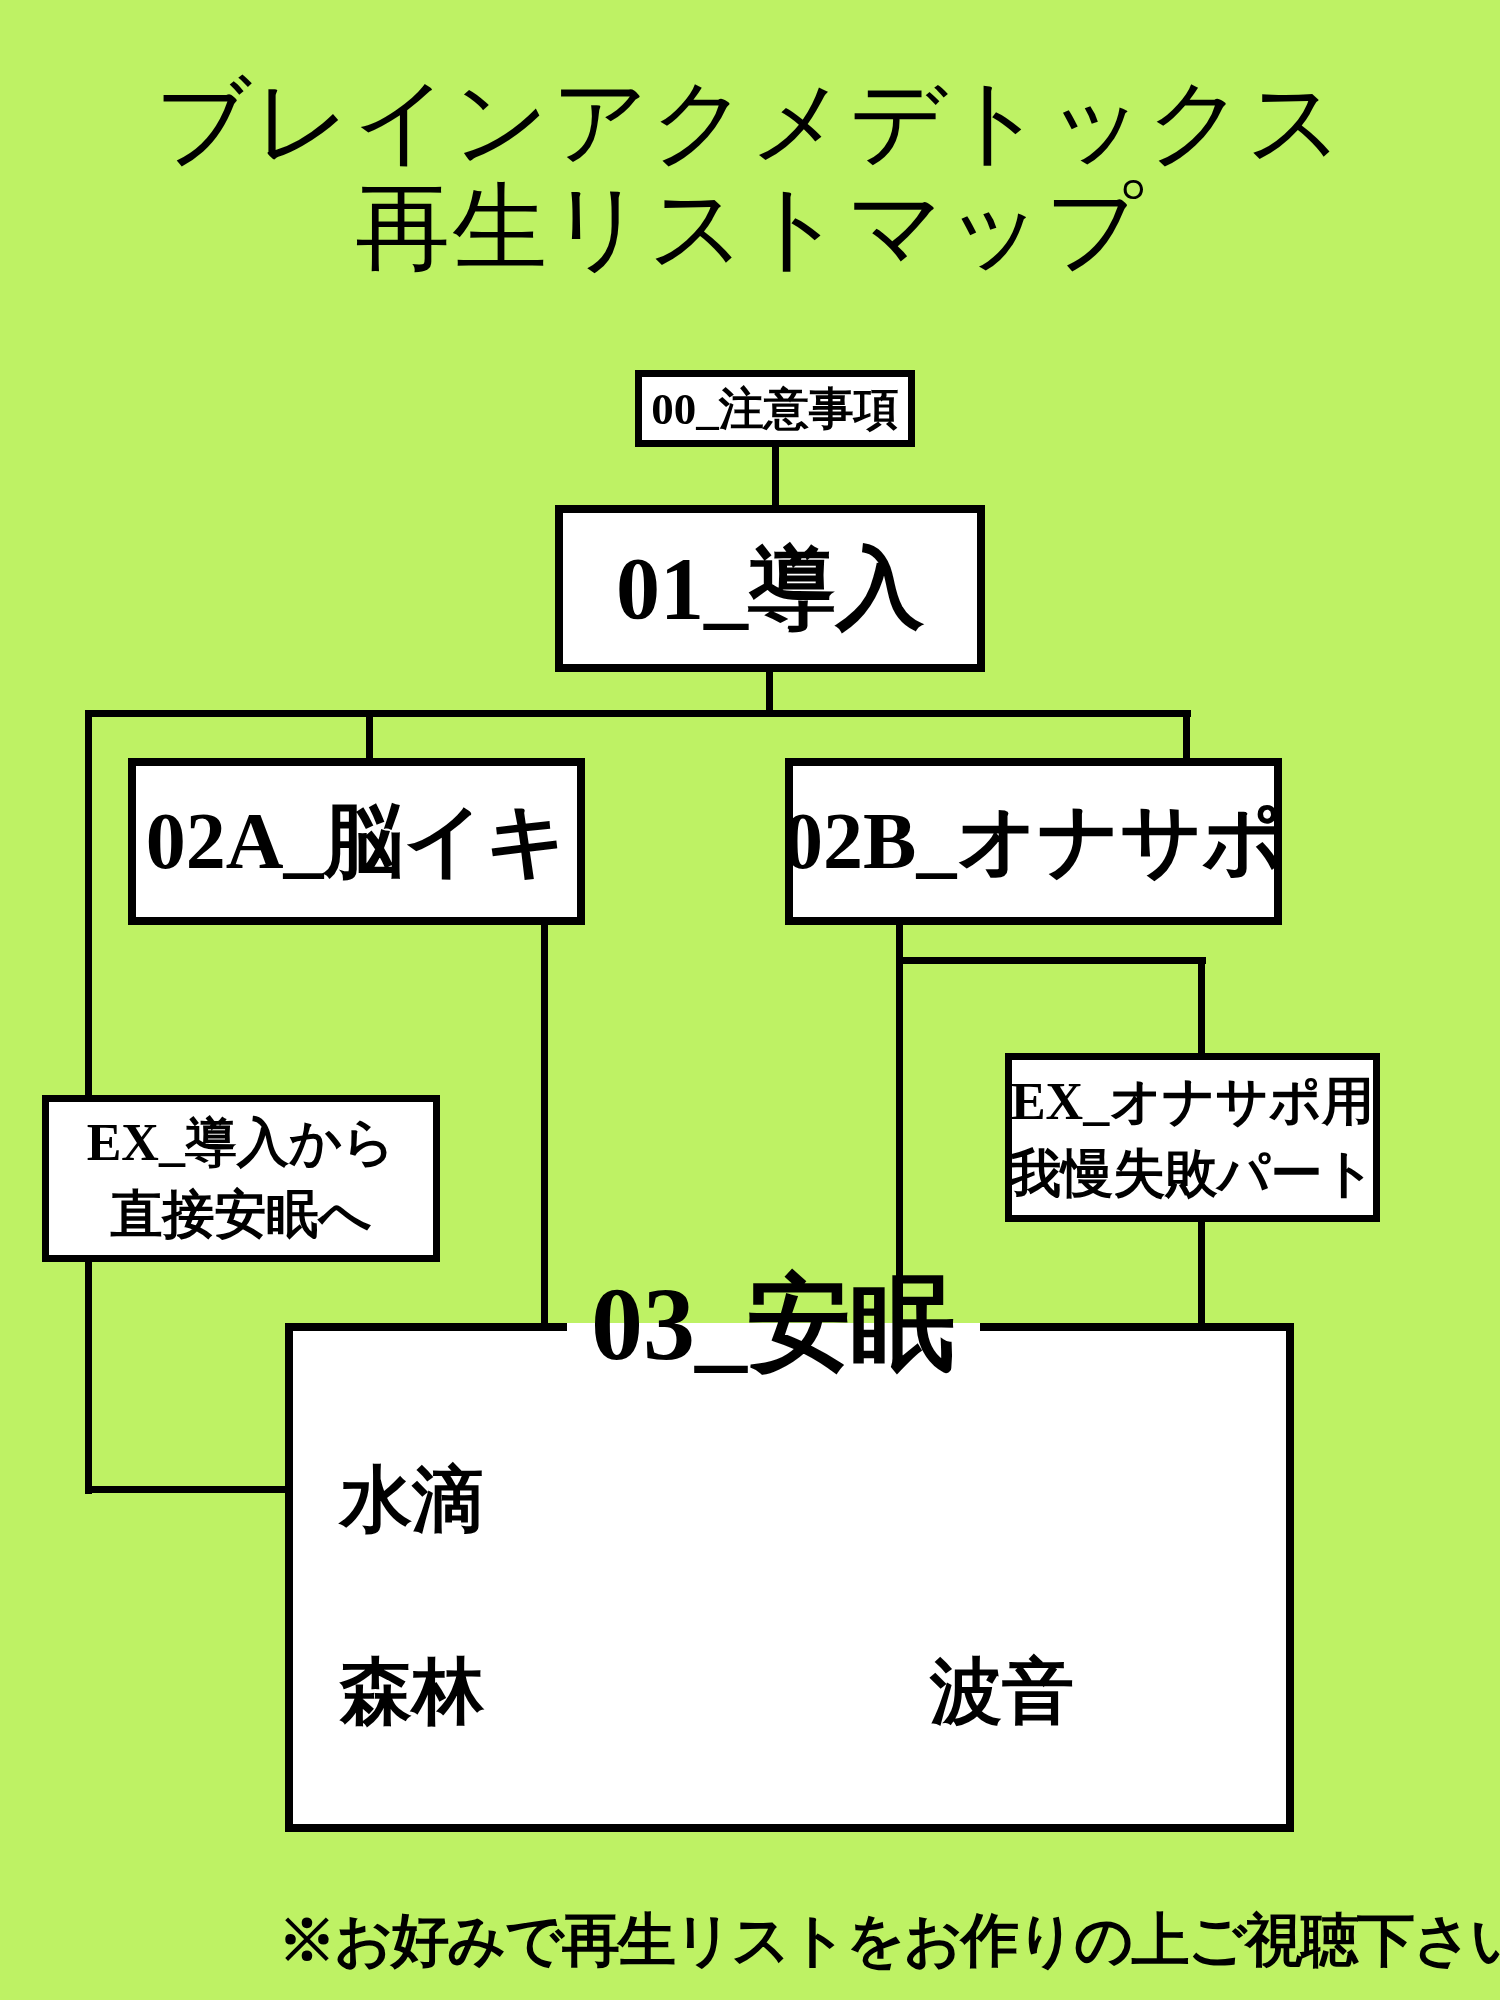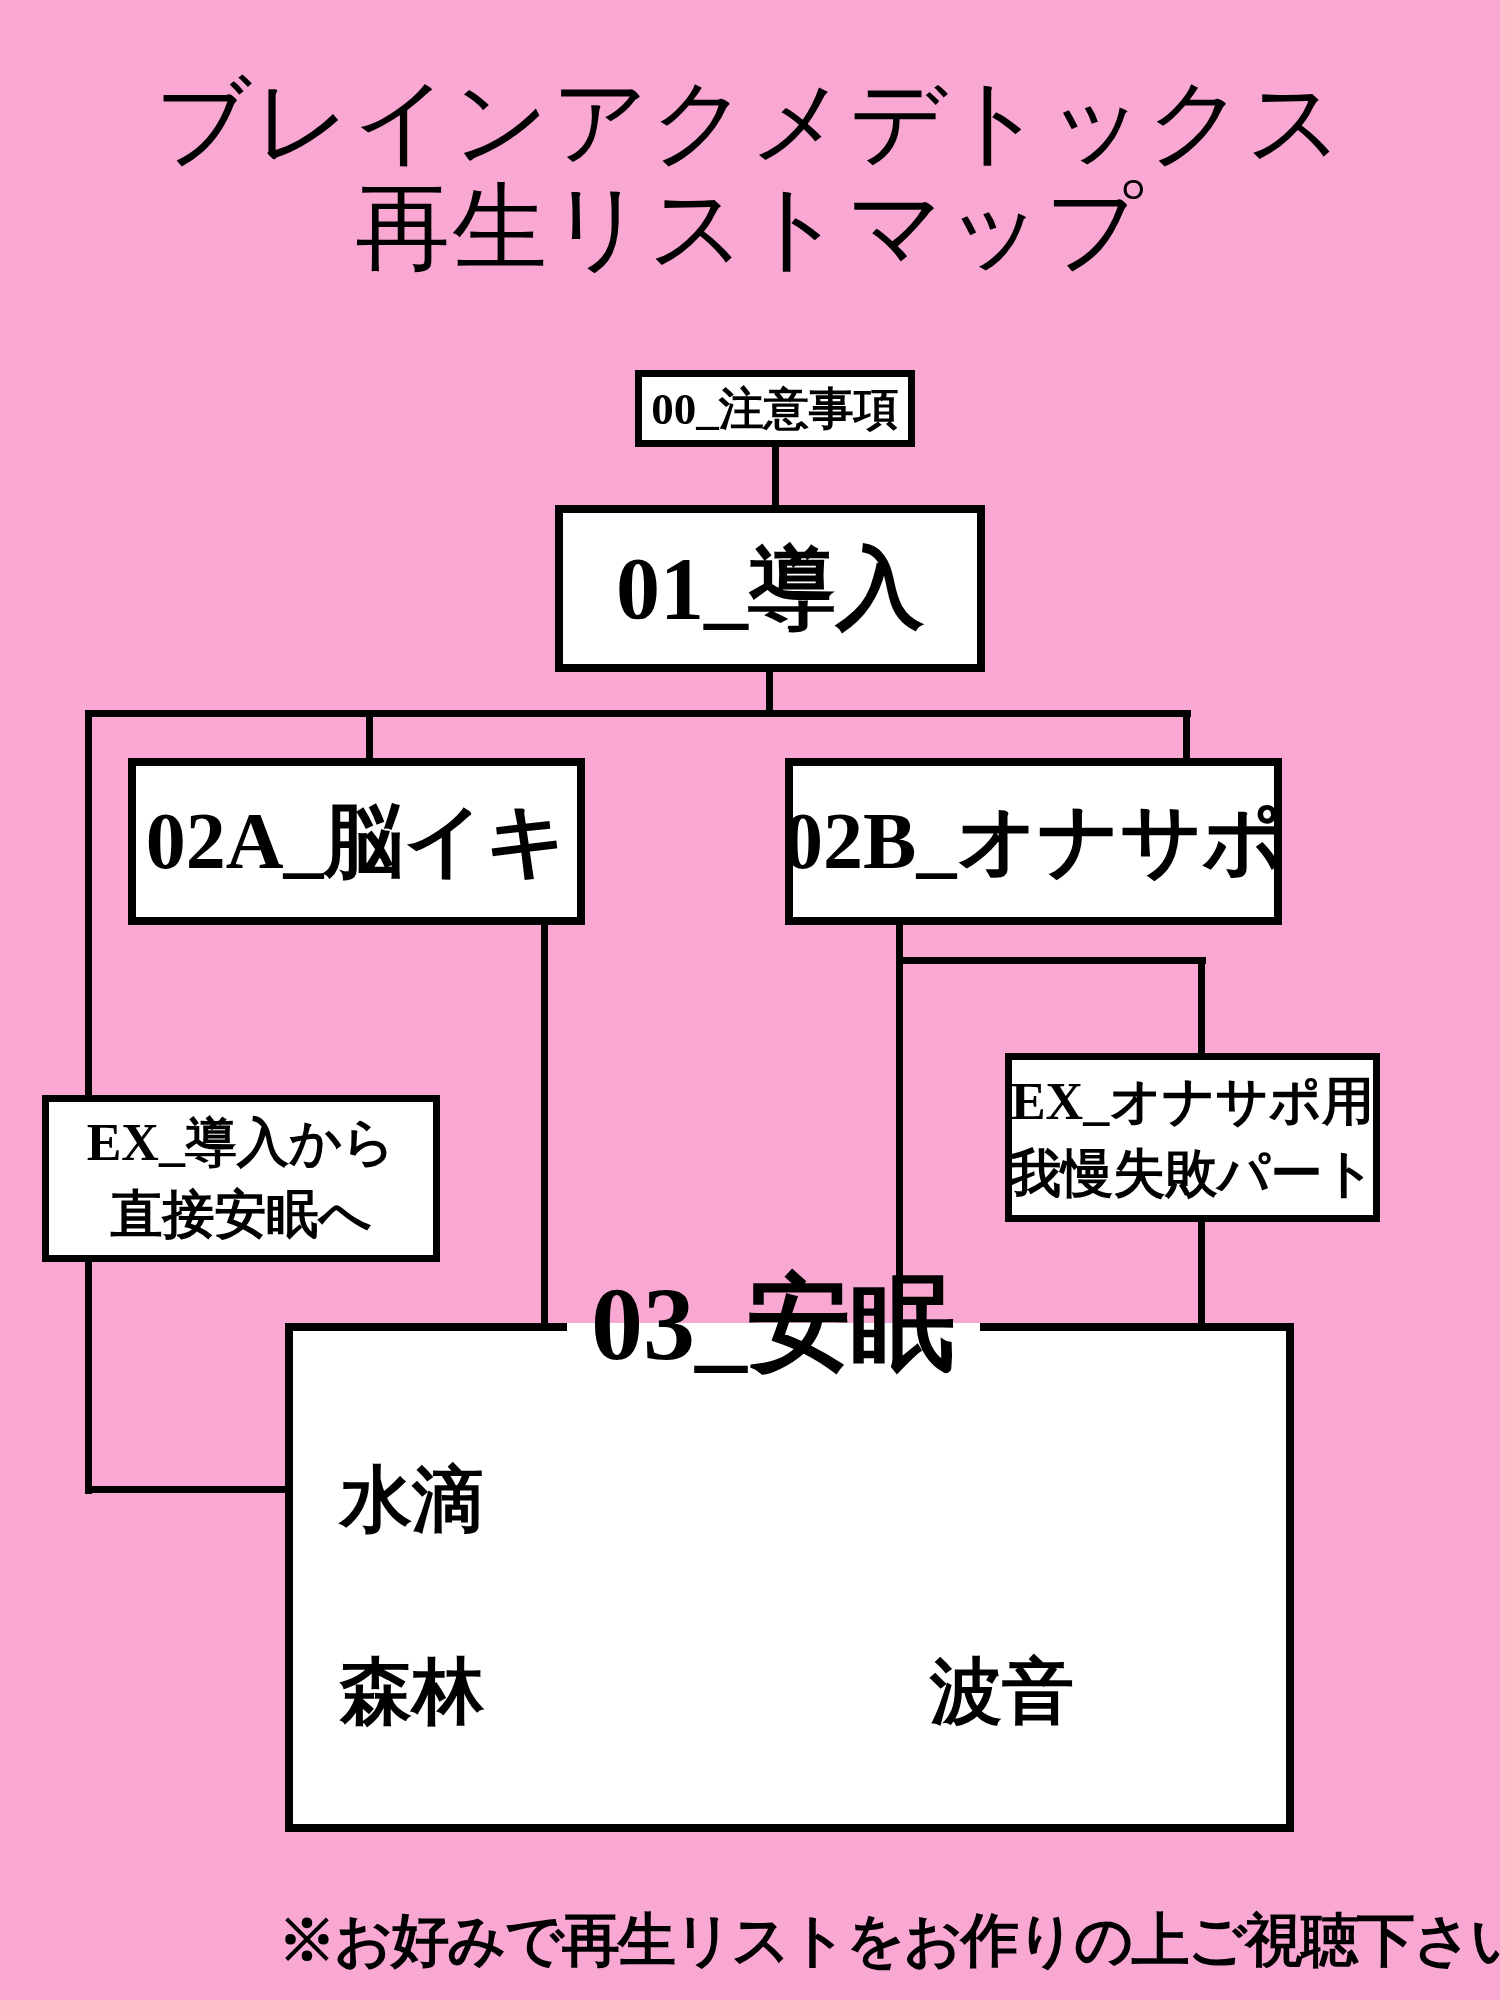--- a/index.html
+++ b/index.html
@@ -4,21 +4,21 @@
 <style>
   html, body {
     margin: 0;
     padding: 0;
     background: #ffffff;
   }
   #canvas {
     position: relative;
     width: 1500px;
     height: 2000px;
-    background: #f9a8d4;
+    background: #bef264;
     overflow: hidden;
     font-family: "Liberation Serif", "DejaVu Serif", serif;
     color: #000;
   }
   .title {
     position: absolute;
     left: 0;
     top: 68px;
     width: 100%;
     text-align: center;

